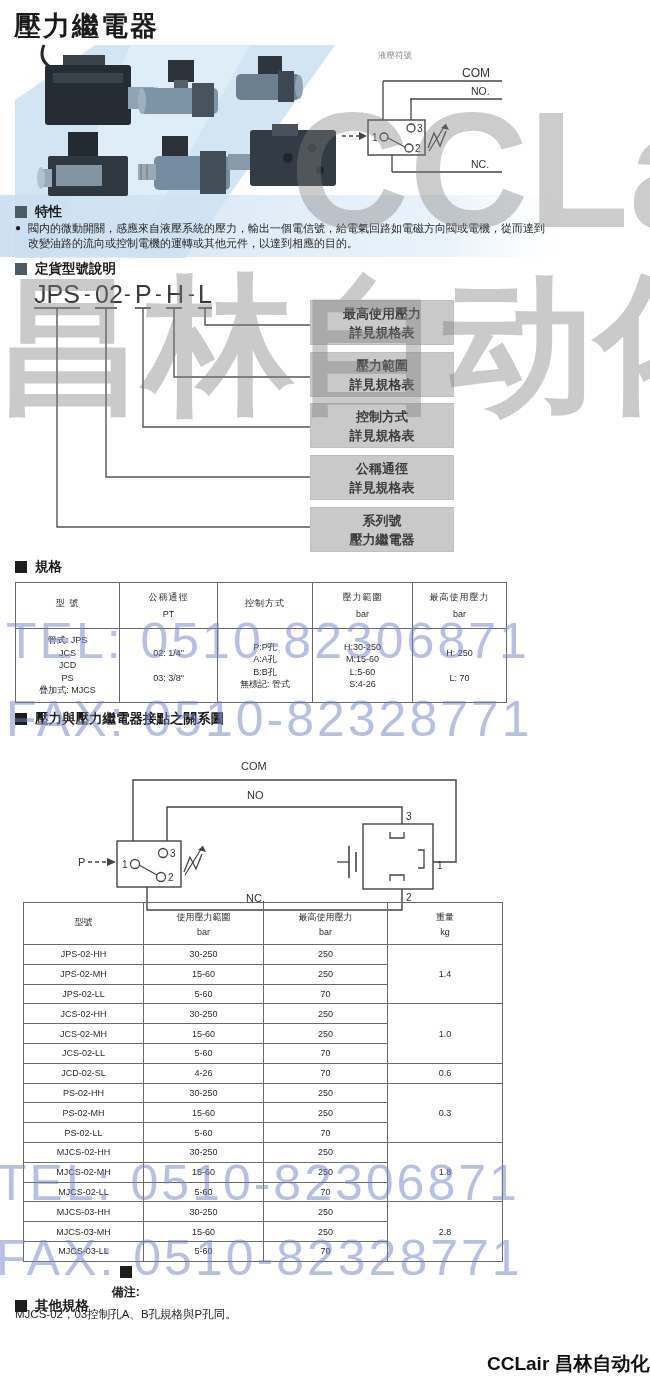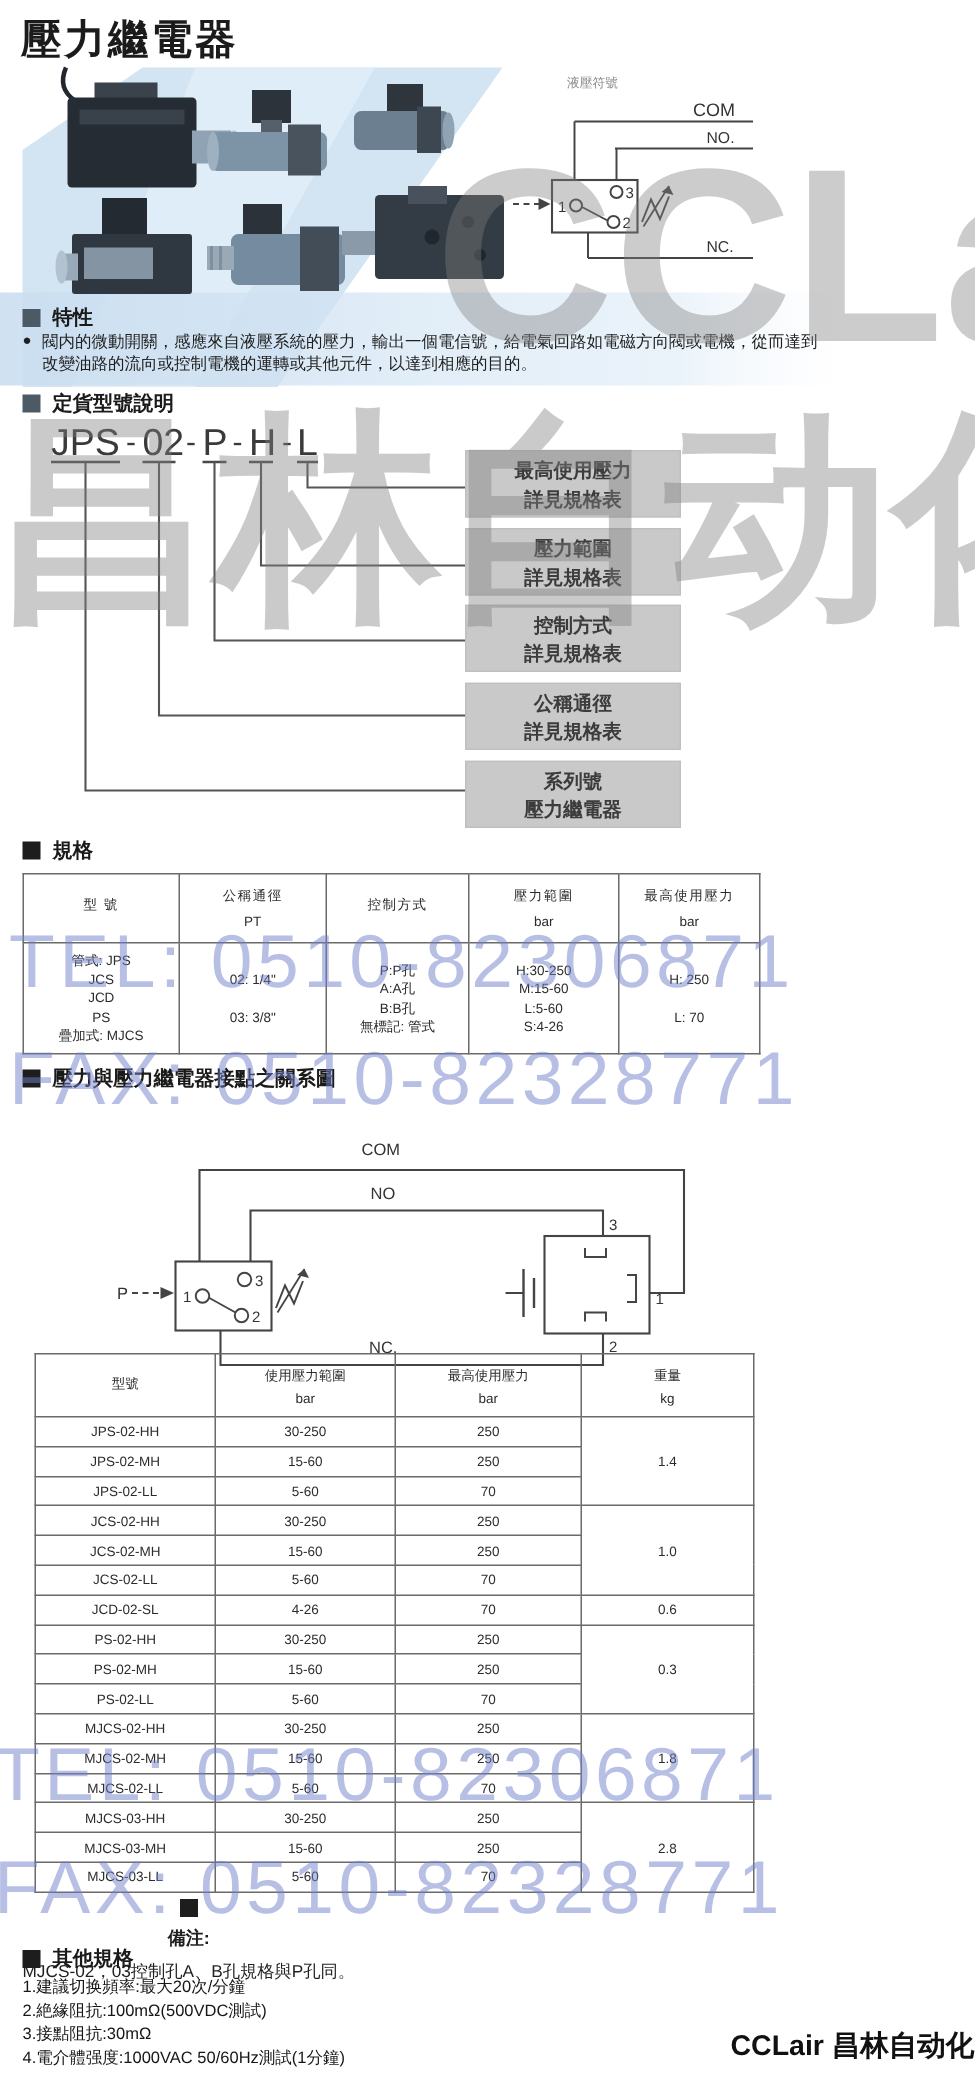--- a/index.html
+++ b/index.html
@@ -451,20 +451,16 @@
   <div class="notes-line">
     <span class="sq"></span>
     <b>備注:</b>
     <span>MJCS-02，03控制孔A、B孔規格與P孔同。</span>
   </div>
 
   <div class="sec-head" style="left:15px;top:1297px;">
     <span class="sq"></span>
     <span>其他規格</span>
   </div>
-  <div class="other-list" id="other-list">1.建議切换頻率:最大20次/分鐘
-2.絶緣阻抗:100mΩ(500VDC測試)
-3.接點阻抗:30mΩ
-4.電介體强度:1000VAC  50/60Hz測試(1分鐘)</div>
 
   <div class="logo-bottom">CCLair 昌林自动化</div>
 
 </div>
 
 </body></html>

